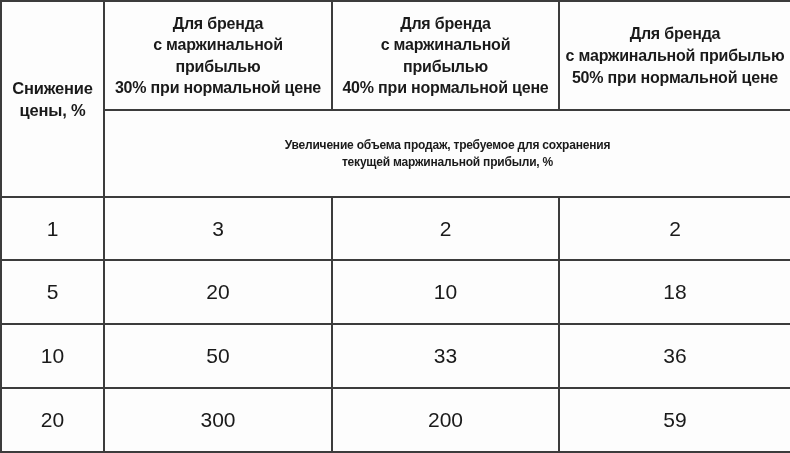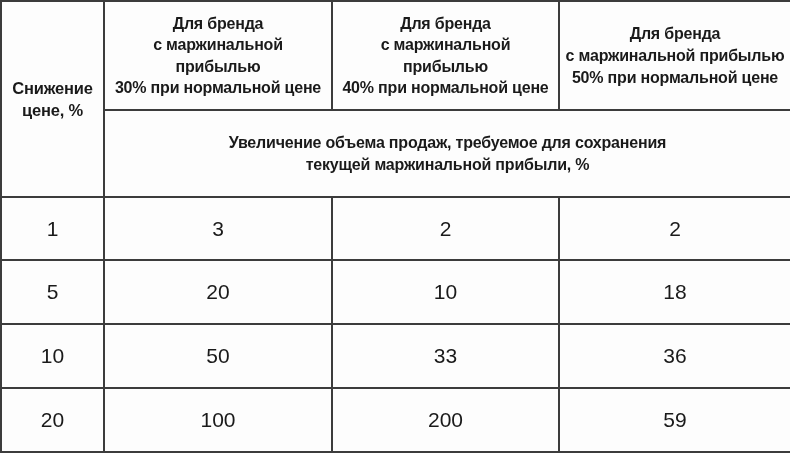--- a/index.html
+++ b/index.html
@@ -45,42 +45,42 @@
     line-height: 1.35;
     white-space: pre-line;
     letter-spacing: -0.2px;
   }
   td.corner-cell {
     vertical-align: top;
     padding-top: 26px;
     font-size: 16.5px;
   }
   td.subheader-cell {
-    font-size: 16px;
+    font-size: 12px;
   }
   td.num-cell {
     font-weight: normal;
     font-size: 21px;
   }
 </style>
 </head>
 <body>
 
 <div class="page">
   <table class="data-table">
     <colgroup>
       <col class="col-price">
       <col class="col-brand-30">
       <col class="col-brand-40">
       <col class="col-brand-50">
     </colgroup>
     <tbody>
       <tr class="brand-header-row">
         <td class="header-cell corner-cell" rowspan="2">Снижение
-цене, %</td>
+цены, %</td>
         <td class="header-cell">Для бренда
 с маржинальной прибылью
 30% при нормальной цене</td>
         <td class="header-cell">Для бренда
 с маржинальной прибылью
 40% при нормальной цене</td>
         <td class="header-cell">Для бренда
 с маржинальной прибылью
 50% при нормальной цене</td>
       </tr>
@@ -102,19 +102,19 @@
         <td class="num-cell">18</td>
       </tr>
       <tr class="data-row">
         <td class="num-cell">10</td>
         <td class="num-cell">50</td>
         <td class="num-cell">33</td>
         <td class="num-cell">36</td>
       </tr>
       <tr class="data-row">
         <td class="num-cell">20</td>
-        <td class="num-cell">100</td>
+        <td class="num-cell">300</td>
         <td class="num-cell">200</td>
         <td class="num-cell">59</td>
       </tr>
     </tbody>
   </table>
 </div>
 
 </body></html>

